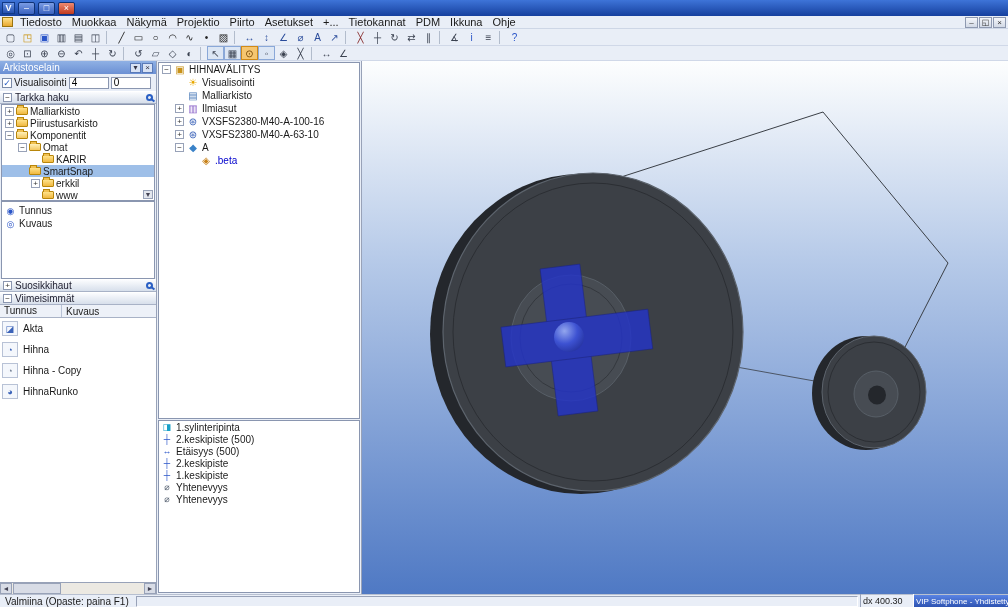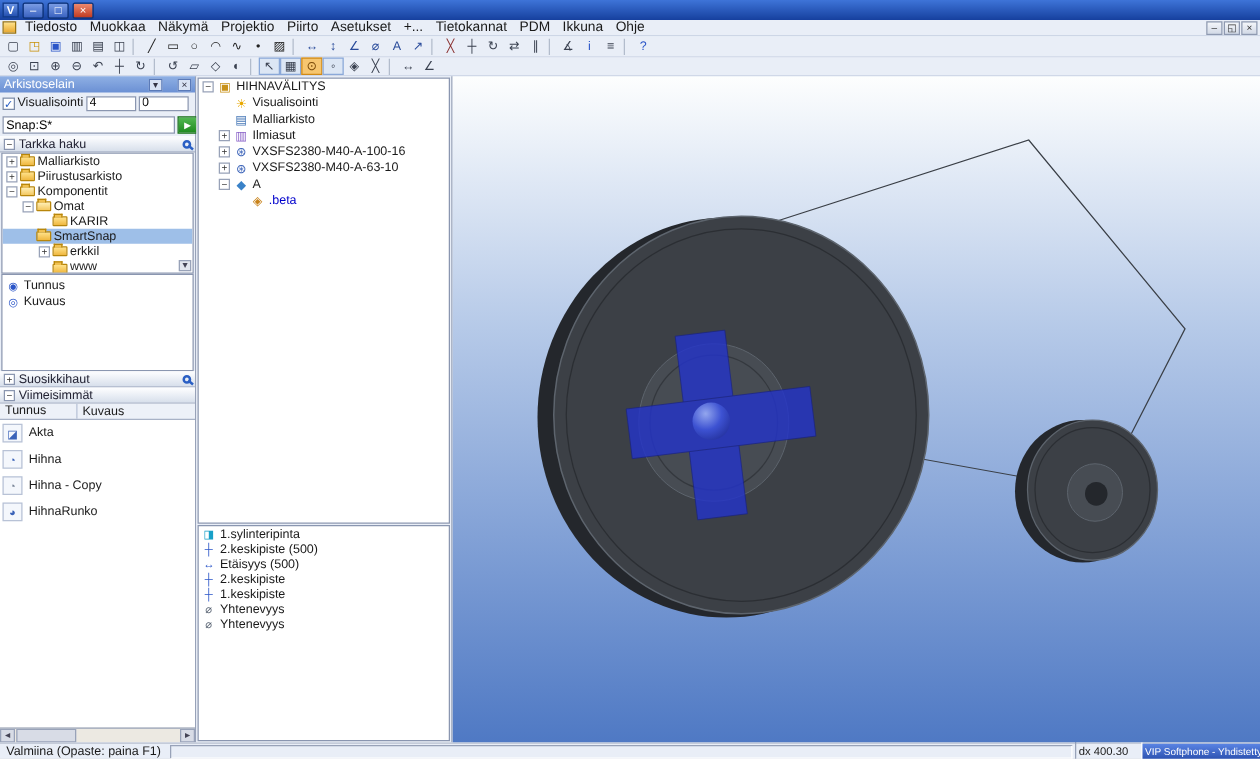--- a/index.html
+++ b/index.html
@@ -29,21 +29,21 @@
   .tb-icon { width:17px; height:14px; display:inline-flex; align-items:center; justify-content:center; font-size:10px; color:#3a4150; border:1px solid transparent; flex:none; }
   .tb-icon.sep { width:5px; border:none; border-left:1px solid #b2bccc; height:13px; margin:0 2px; }
   .tb-icon.pressed { background:#dce6f4; border-color:#8aa8d8; }
   .tb-icon.active { background:#f6c670; border-color:#d08a18; }
 
   
   .main { flex:1; display:flex; min-height:0; }
 
   
   .left-panel { width:157px; flex:none; display:flex; flex-direction:column; background:#e9eef7; border-right:1px solid #98a2b8; }
-  .panel-header { height:13px; flex:none; display:flex; align-items:center; background:linear-gradient(#8fb0e4,#6b90d4); color:#fff; font-size:10px; padding:0 3px; gap:12px; }
+  .panel-header { height:13px; flex:none; display:flex; align-items:center; background:linear-gradient(#8fb0e4,#6b90d4); color:#fff; font-size:10px; padding:0 3px; gap:1px; }
   .panel-header .ph-title { flex:1; white-space:nowrap; overflow:hidden; }
   .ph-btn { width:11px; height:10px; flex:none; background:#d8e2f4; border:1px solid #5a7ab8; color:#334; font-size:8px; line-height:8px; text-align:center; }
   .auto-row { height:17px; flex:none; display:flex; align-items:center; gap:2px; padding:0 2px; font-size:10px; }
   .checkbox { width:10px; height:10px; flex:none; background:#fff; border:1px solid #7a8aa8; color:#2a5fc4; font-size:9px; line-height:8px; text-align:center; }
   .auto-lbl { flex:none; white-space:nowrap; }
   .mini-input { width:40px; height:12px; font-size:10px; border:1px solid #8a96b0; background:#fff; padding:0 2px; font-family:"Liberation Sans",sans-serif; }
   .snap-row { height:18px; flex:none; display:flex; align-items:center; gap:2px; padding:0 2px; }
   .snap-input { flex:1; height:14px; font-size:10px; border:1px solid #8a96b0; background:#fff; padding:0 2px; font-family:"Liberation Sans",sans-serif; }
   .go-btn { width:16px; height:14px; flex:none; background:linear-gradient(#52b852,#1f8a1f); border:1px solid #157015; color:#fff; font-size:9px; line-height:11px; text-align:center; padding:0; }
   .section-bar { height:13px; flex:none; display:flex; align-items:center; gap:3px; background:linear-gradient(#fbfcfe,#d7dfeb); border-top:1px solid #fff; border-bottom:1px solid #a8b2c6; font-size:10px; padding:0 3px; color:#223; }
@@ -264,24 +264,20 @@
         <span class="ph-title">Arkistoselain</span>
         <span class="ph-btn">▾</span>
         <span class="ph-btn">×</span>
       </div>
       <div class="auto-row">
         <span class="checkbox">✓</span>
         <span class="auto-lbl">Visualisointi</span>
         <input class="mini-input" value="4" style="">
         <input class="mini-input" value="0" style="">
       </div>
-      <div class="snap-row">
-        <input class="snap-input" value="Snap:S*" style="">
-        <button class="go-btn">►</button>
-      </div>
       <div class="section-bar">
         <span class="collapse-box">−</span>
         <span>Tarkka haku</span>
         <span class="mag"></span>
       </div>
       <div class="tree-box">
 
         <span class="tree-scroll">▼</span>
 
           <div class="tree-item" style="padding-left: 3px;">
@@ -319,21 +315,21 @@
             <span class="ficon icon-folder"></span>
             <span class="tlabel">SmartSnap</span>
           </div>
 
           <div class="tree-item" style="padding-left: 29px;">
             <span class="expander">+</span>
             <span class="ficon icon-folder"></span>
             <span class="tlabel">erkkil</span>
           </div>
 
-          <div class="tree-item" style="padding-left: 29px; align-items: flex-end;">
+          <div class="tree-item" style="padding-left: 29px;">
             <span class="expander"></span>
             <span class="ficon icon-folder"></span>
             <span class="tlabel">www</span>
           </div>
 
         </div>
       <div class="filter-box">
 
           <div class="filter-row">
             <span class="filter-icon" style="color: rgb(42, 85, 200);">◉</span>

